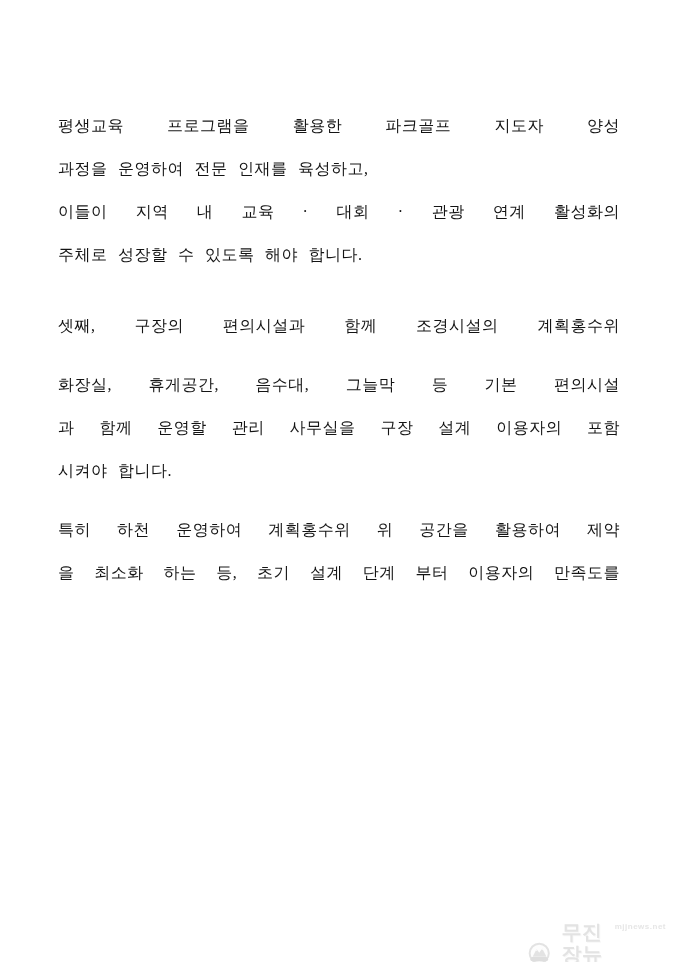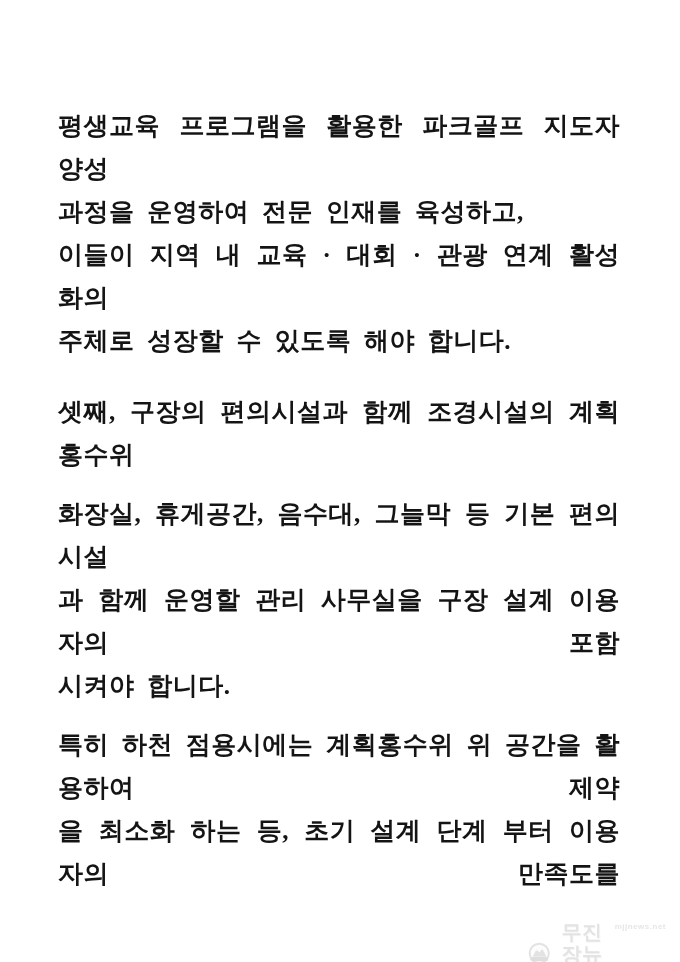--- a/index.html
+++ b/index.html
@@ -15,23 +15,23 @@
     position: absolute;
     left: 58px;
     right: 60px;
     top: 104px;
     color: #141414;
   }
   .para { margin: 0; }
   .para.gap-small { margin-top: 28px; }
   .para.gap-normal { margin-top: 16px; }
   .line {
-    font-size: 25px;
+    font-size: 16px;
     line-height: 43px;
-    font-weight: 700;
+    font-weight: 400;
     letter-spacing: 0.5px;
     word-spacing: 6px;
     white-space: nowrap;
     color: #141414;
   }
   .line.justified {
     white-space: normal;
     text-align: justify;
     text-align-last: justify;
   }
@@ -96,21 +96,21 @@
       <div class="line justified">셋째, 구장의 편의시설과 함께 조경시설의 계획홍수위</div>
     </div>
 
     <div class="para gap-normal">
       <div class="line justified">화장실, 휴게공간, 음수대, 그늘막 등 기본 편의시설</div>
       <div class="line justified">과 함께 운영할 관리 사무실을 구장 설계 이용자의 포함</div>
       <div class="line">시켜야 합니다.</div>
     </div>
 
     <div class="para gap-normal">
-      <div class="line justified">특히 하천 점용시에는 계획홍수위 위 공간을 활용하여 제약</div>
+      <div class="line justified">특히 하천 운영하여 계획홍수위 위 공간을 활용하여 제약</div>
       <div class="line justified">을 최소화 하는 등, 초기 설계 단계 부터 이용자의 만족도를</div>
 
     </div>
 
   </div>
 
   <div class="wm">
     <svg class="wm-logo" width="34" height="36" viewBox="0 0 34 36" xmlns="http://www.w3.org/2000/svg">
       <circle cx="17" cy="17" r="14.5" fill="#fdfdfd" stroke="#e3e3e3" stroke-width="3"></circle>
       <path d="M7 22 L13 10.5 L17 16 L21.5 9.5 L28 22 Z" fill="#e3e3e3"></path>

